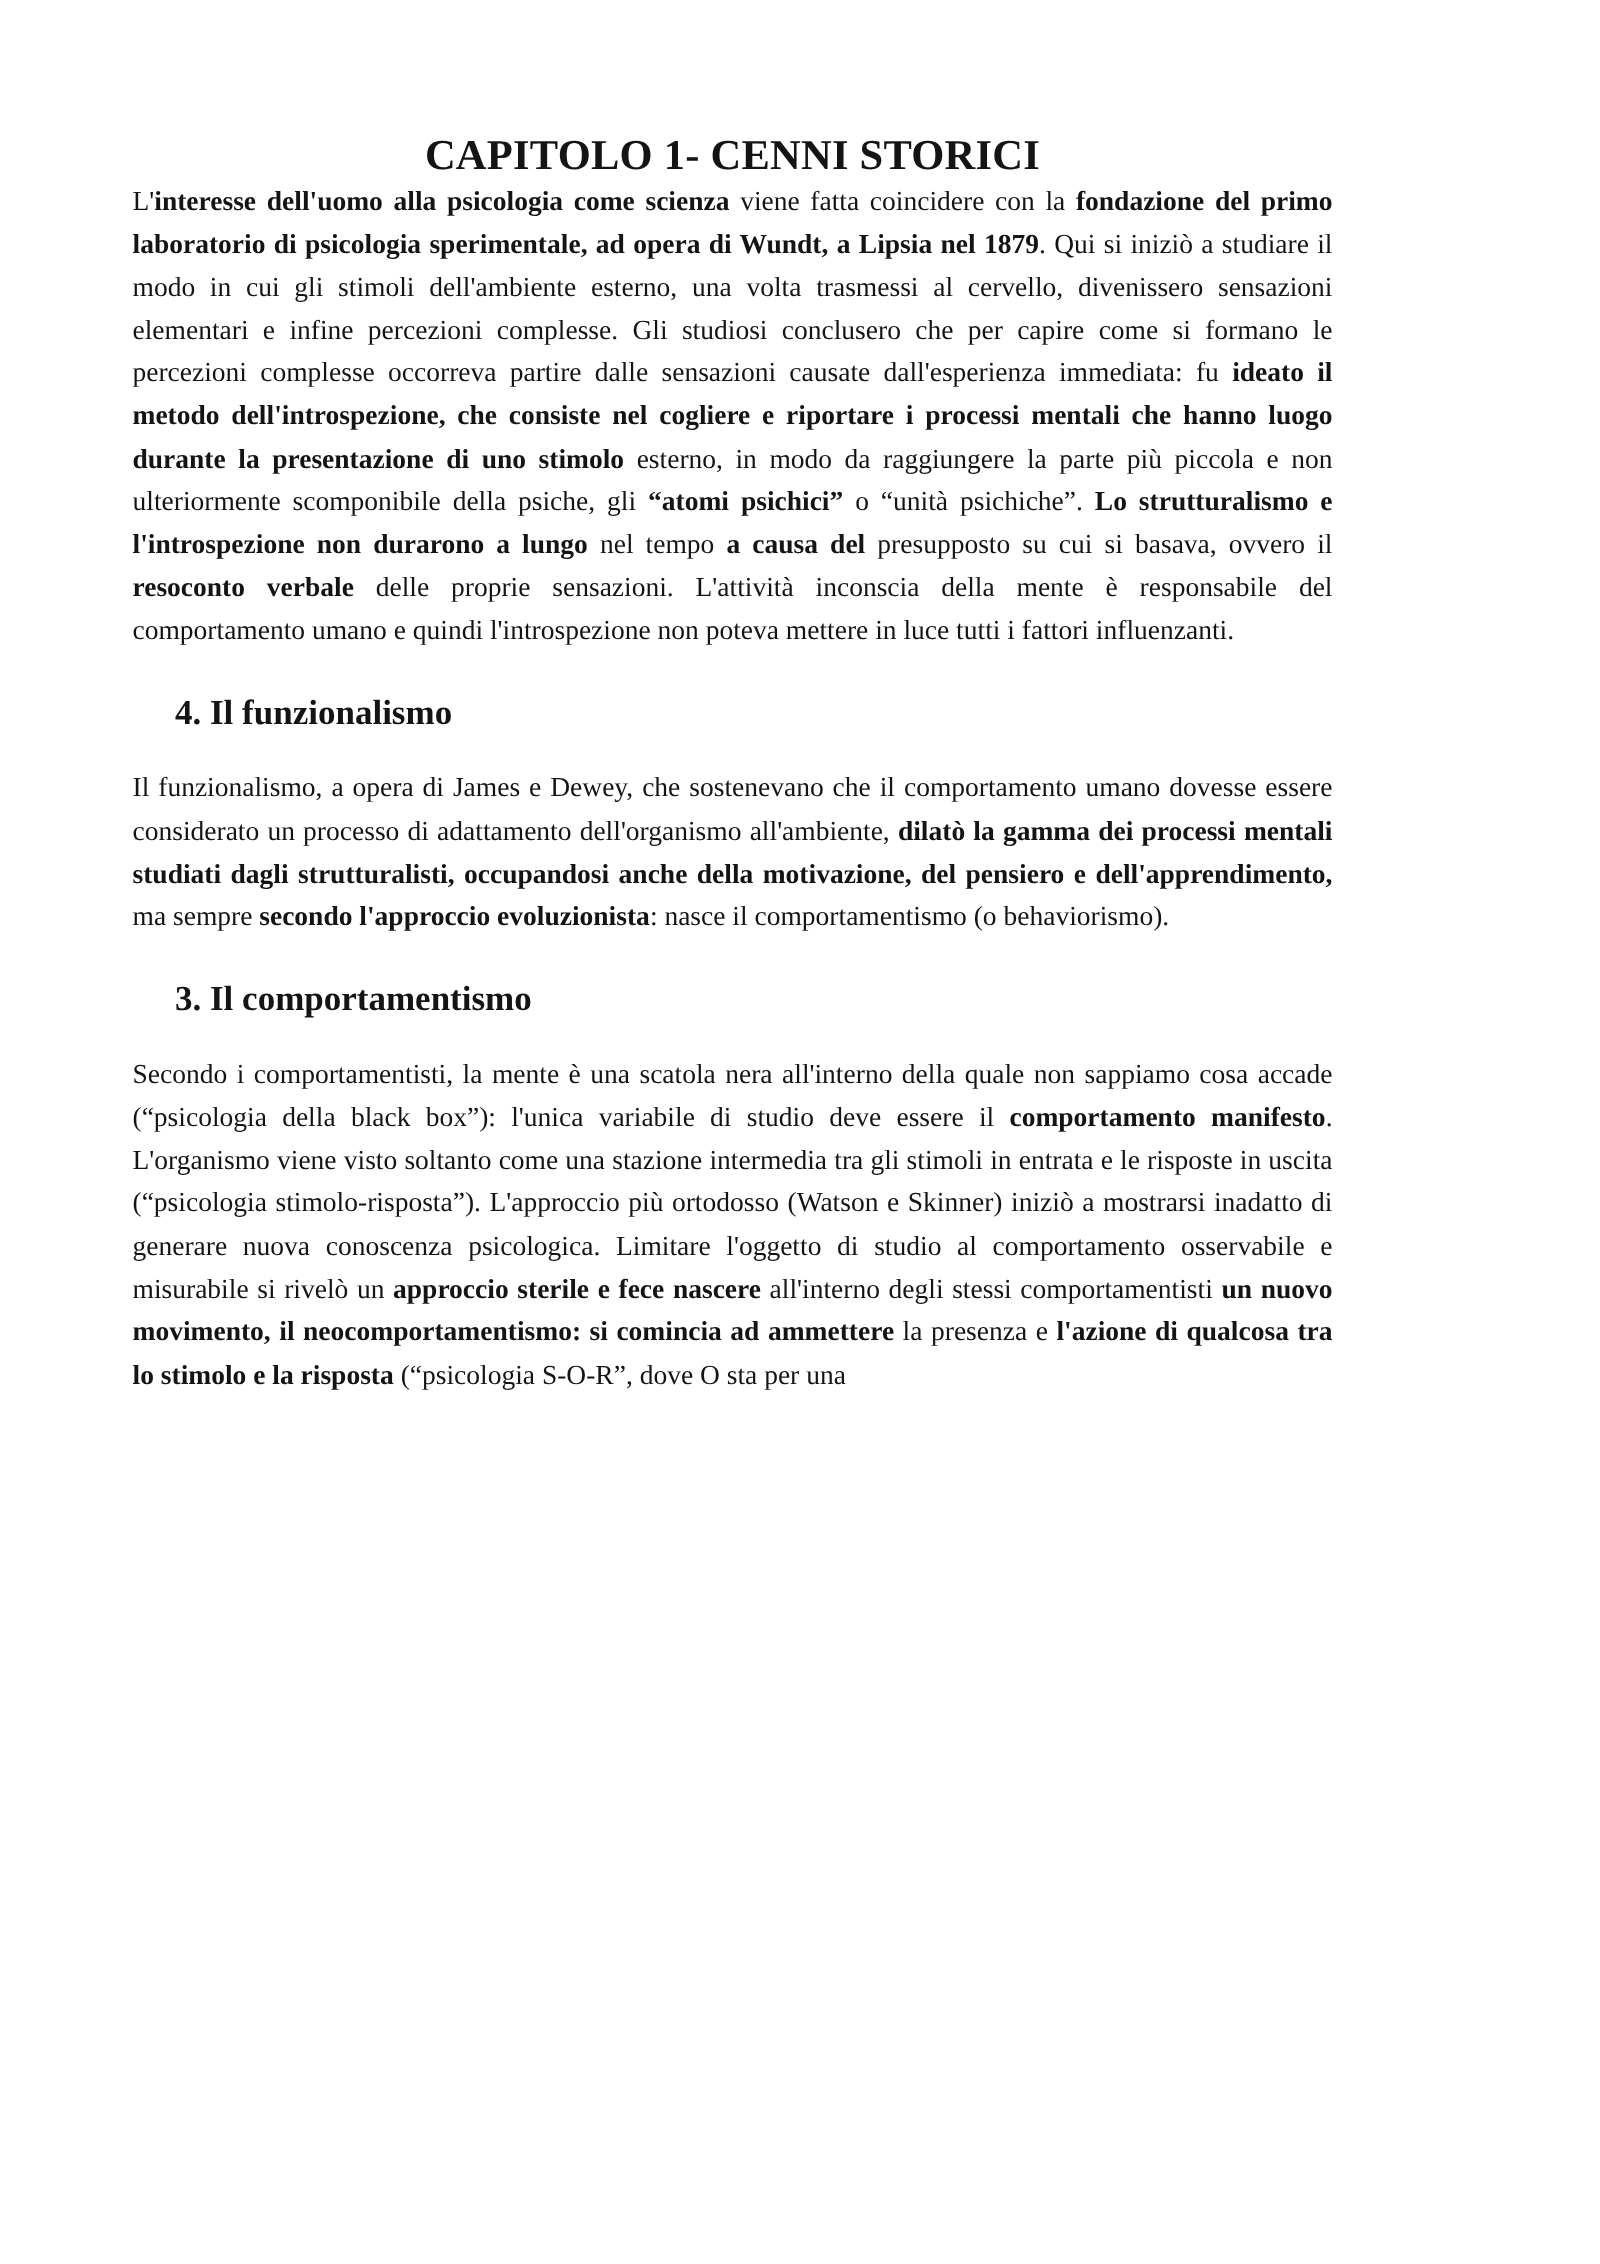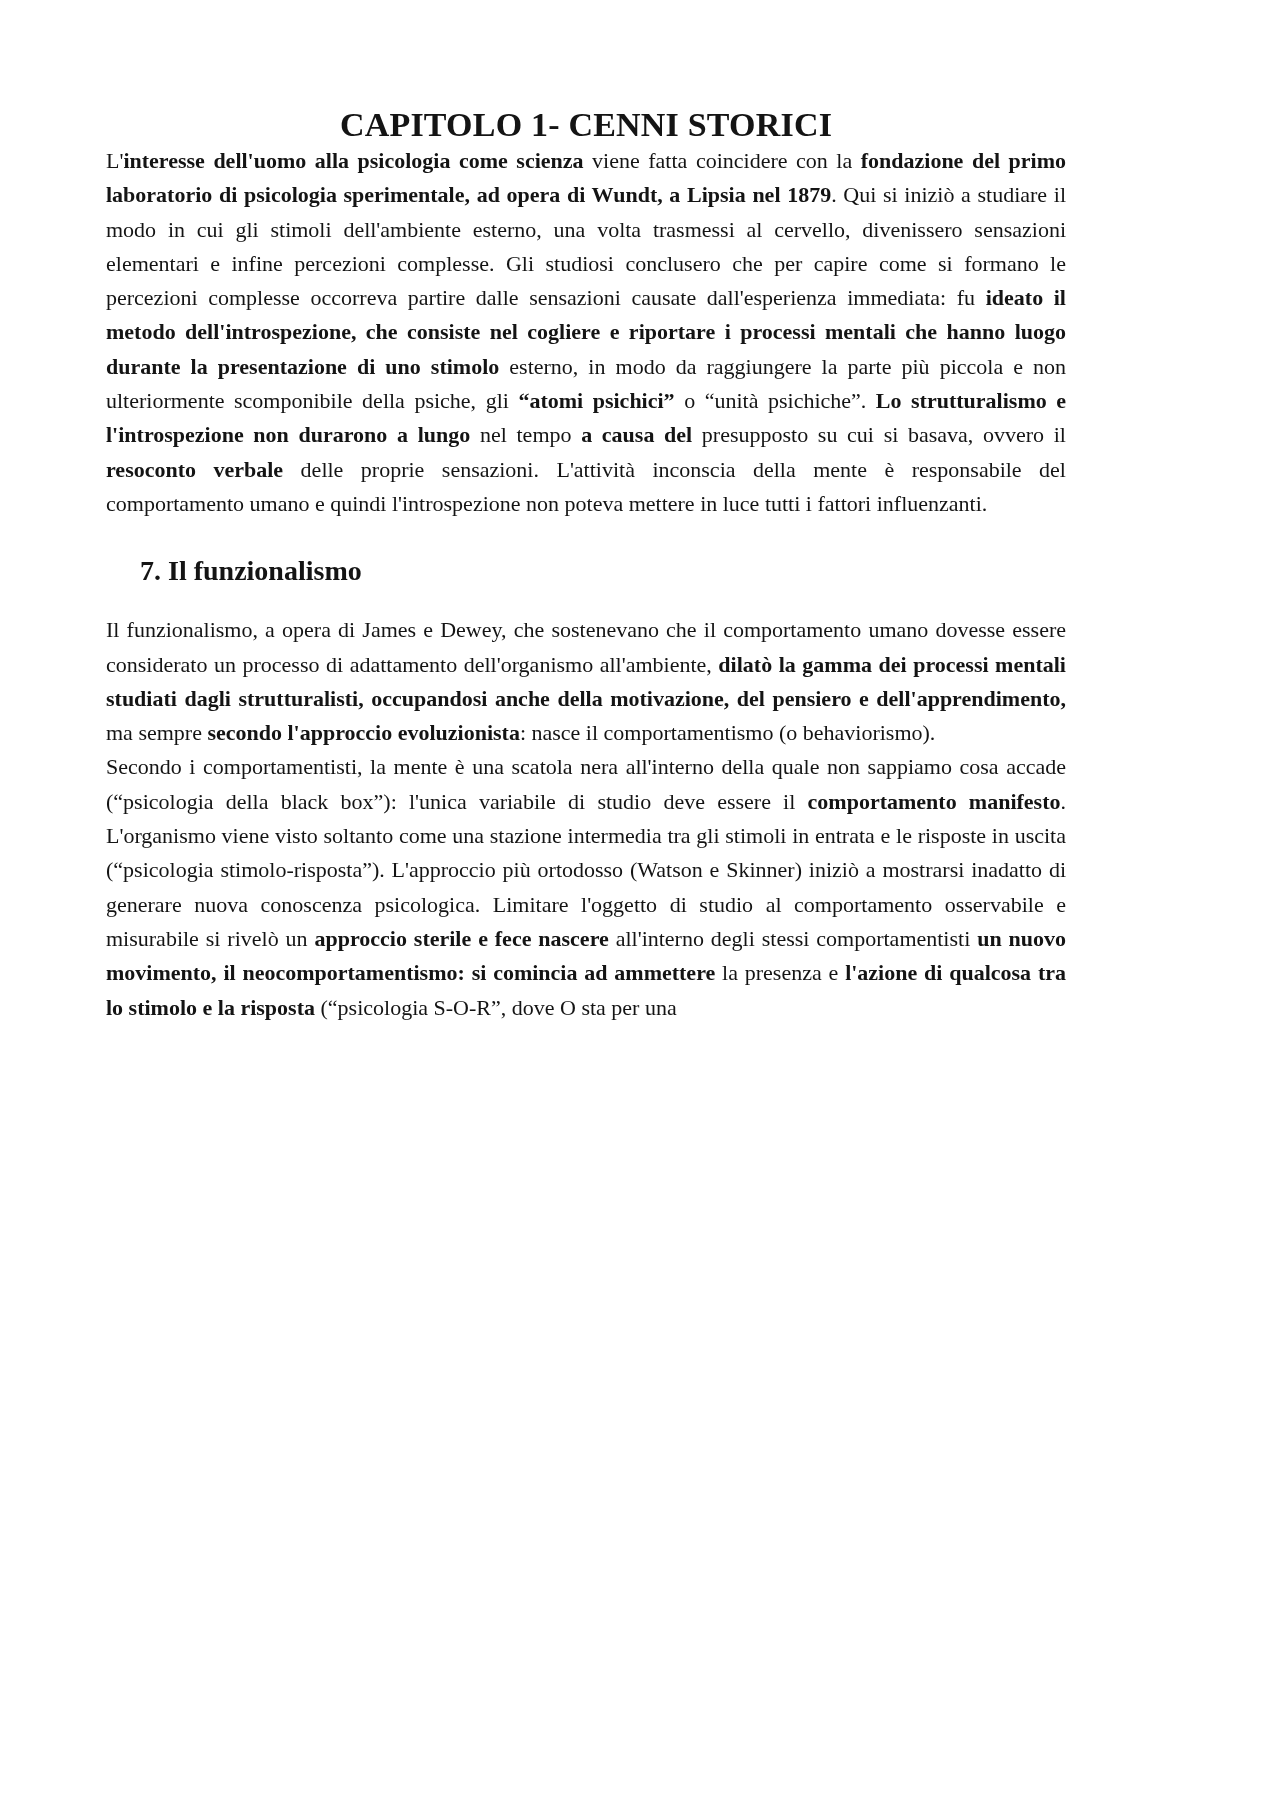--- a/index.html
+++ b/index.html
@@ -59,21 +59,22 @@
 
 <div class="page">
 
   <h1 class="doc-title">CAPITOLO 1- CENNI STORICI</h1>
 
   <section>
     <p class="doc-paragraph"><span>L'</span><b>interesse dell'uomo alla psicologia come scienza</b><span> viene fatta coincidere con la </span><b>fondazione del primo laboratorio di psicologia sperimentale, ad opera di Wundt, a Lipsia nel 1879</b><span>. Qui si iniziò a studiare il modo in cui gli stimoli dell'ambiente esterno, una volta trasmessi al cervello, divenissero sensazioni elementari e infine percezioni complesse. Gli studiosi conclusero che per capire come si formano le percezioni complesse occorreva partire dalle sensazioni causate dall'esperienza immediata: fu </span><b>ideato il metodo dell'introspezione, che consiste nel cogliere e riportare i processi mentali che hanno luogo durante la presentazione di uno stimolo</b><span> esterno, in modo da raggiungere la parte più piccola e non ulteriormente scomponibile della psiche, gli </span><b>“atomi psichici”</b><span> o “unità psichiche”. </span><b>Lo strutturalismo e l'introspezione non durarono a lungo</b><span> nel tempo </span><b>a causa del</b><span> presupposto su cui si basava, ovvero il </span><b>resoconto verbale</b><span> delle proprie sensazioni. L'attività inconscia della mente è responsabile del comportamento umano e quindi l'introspezione non poteva mettere in luce tutti i fattori influenzanti.</span></p>
   </section>
 
   <section>
-    <h2 class="section-heading indent-2">7. Il funzionalismo</h2>
+    <h2 class="section-heading indent-2">4. Il funzionalismo</h2>
     <p class="doc-paragraph"><span>Il funzionalismo, a opera di James e Dewey, che sostenevano che il comportamento umano dovesse essere considerato un processo di adattamento dell'organismo all'ambiente, </span><b>dilatò la gamma dei processi mentali studiati dagli strutturalisti, occupandosi anche della motivazione, del pensiero e dell'apprendimento,</b><span> ma sempre </span><b>secondo l'approccio evoluzionista</b><span>: nasce il comportamentismo (o behaviorismo).</span></p>
   </section>
 
   <section>
+    <h2 class="section-heading indent-2">3. Il comportamentismo</h2>
     <p class="doc-paragraph"><span>Secondo i comportamentisti, la mente è una scatola nera all'interno della quale non sappiamo cosa accade (“psicologia della black box”): l'unica variabile di studio deve essere il </span><b>comportamento manifesto</b><span>. L'organismo viene visto soltanto come una stazione intermedia tra gli stimoli in entrata e le risposte in uscita (“psicologia stimolo-risposta”). L'approccio più ortodosso (Watson e Skinner) iniziò a mostrarsi inadatto di generare nuova conoscenza psicologica. Limitare l'oggetto di studio al comportamento osservabile e misurabile si rivelò un </span><b>approccio sterile e fece nascere</b><span> all'interno degli stessi comportamentisti </span><b>un nuovo movimento, il neocomportamentismo: si comincia ad ammettere</b><span> la presenza e </span><b>l'azione di qualcosa tra lo stimolo e la risposta</b><span> (“psicologia S-O-R”, dove O sta per una</span></p>
   </section>
 
 </div>
 
 </body></html>

